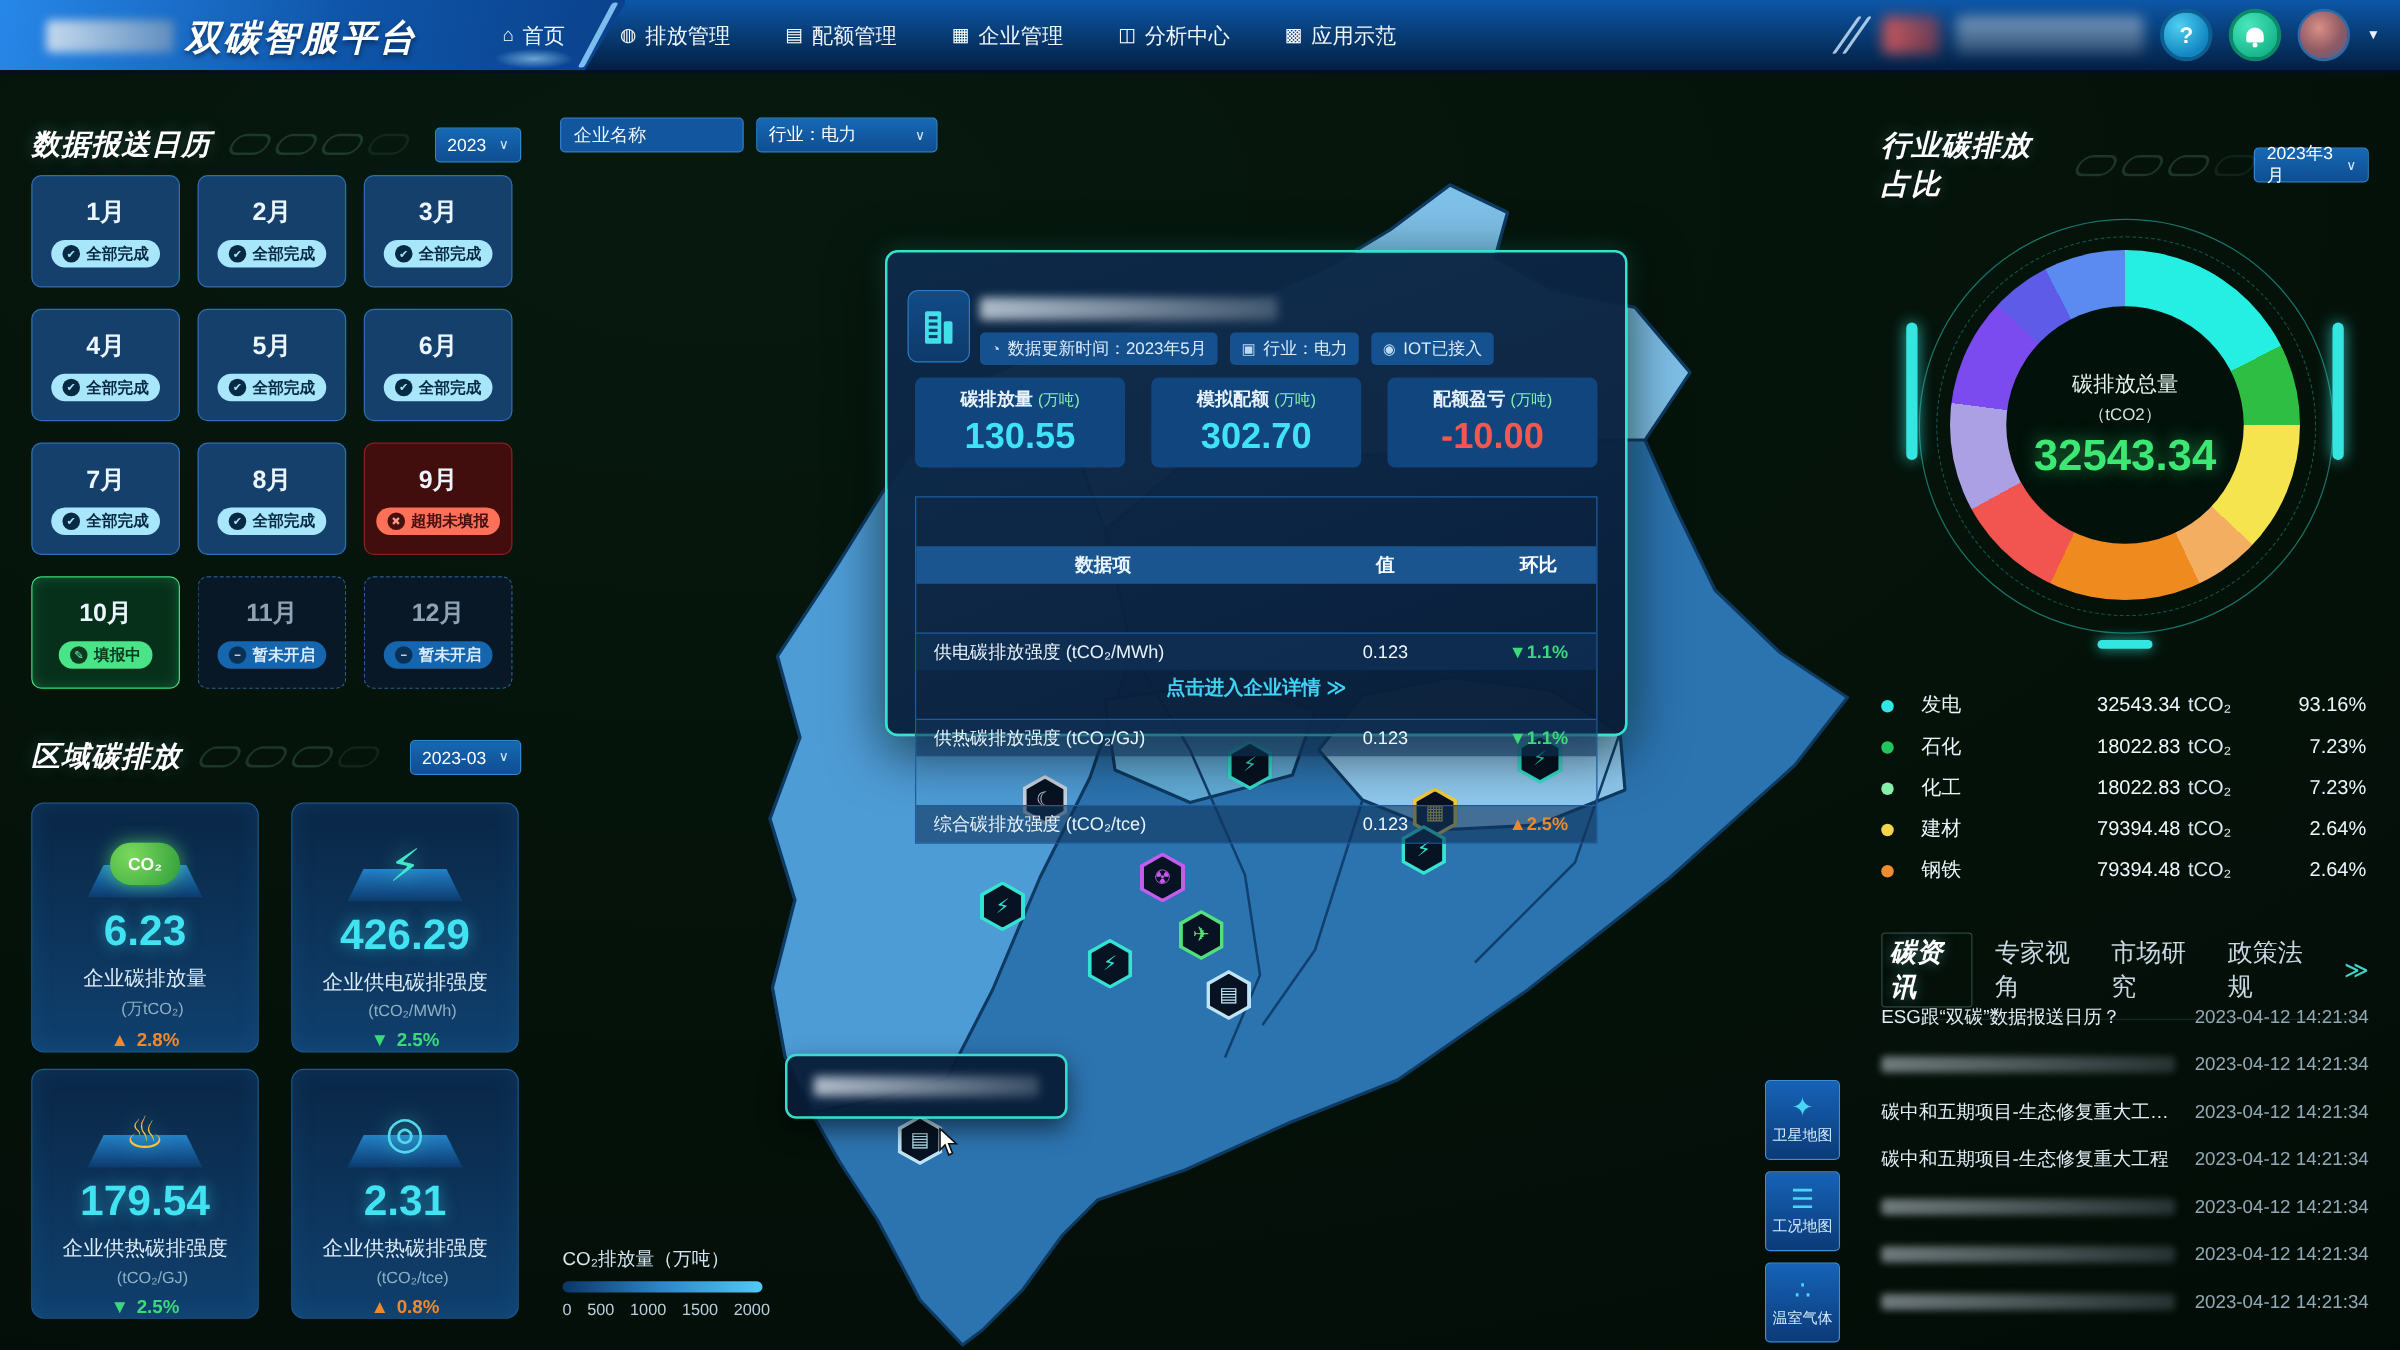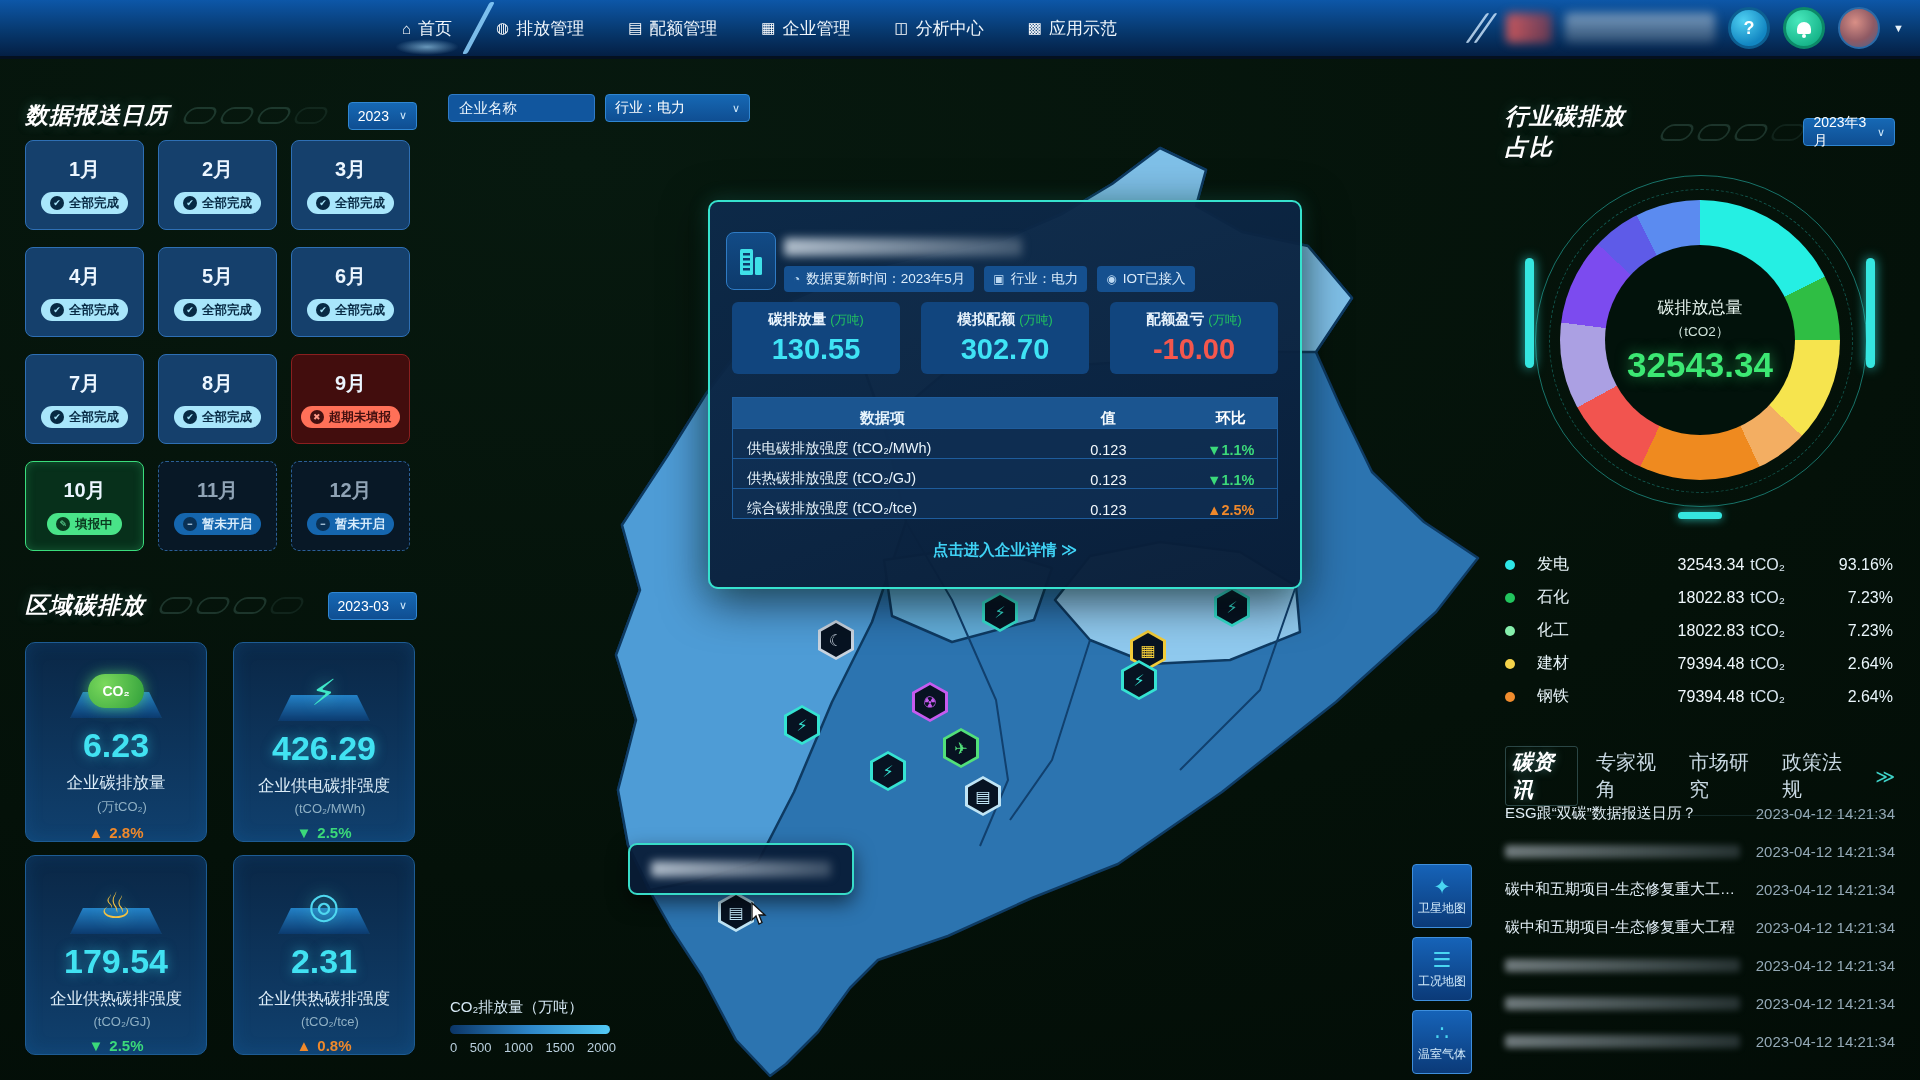--- a/index.html
+++ b/index.html
@@ -135,26 +135,26 @@
   .p-name{position:absolute;left:74px;top:36px;width:238px;height:18px;border-radius:3px;
     background:linear-gradient(90deg,rgba(215,225,235,.8),rgba(140,155,170,.4));filter:blur(4px);}
   .p-tags{position:absolute;left:74px;top:64px;display:flex;gap:10px;}
   .chip{height:26px;background:#15508f;border-radius:4px;padding:0 9px;display:flex;align-items:center;
     gap:6px;font-size:13.5px;color:#dcecfa;}
   .chip .ci{font-size:12px;color:#bcd9f2;}
   .p-stats{position:absolute;left:22px;right:22px;top:100px;display:flex;gap:21px;}
   .p-box{flex:1;height:72px;background:#11457e;border-radius:6px;display:flex;flex-direction:column;
     align-items:center;justify-content:center;gap:4px;}
   .p-box .pl{font-size:14.5px;color:#e8f3fc;font-weight:bold;}
-  .p-box .pl em{font-style:normal;font-weight:normal;font-size:12.5px;color:#22c55e;}
+  .p-box .pl em{font-style:normal;font-weight:normal;font-size:12.5px;color:#86efac;}
   .p-box .pv{font-size:29px;font-weight:bold;color:#3fe3f5;}
   .p-box .pv.red{color:#f4574d;}
   .p-table{position:absolute;left:22px;right:22px;top:195px;border:1px solid #1e5c9c;font-size:14.5px;}
-  .pt-row{display:flex;height:29px;align-items:flex-end;background:rgba(16,52,92,.6);
-    border-top:1px solid #1e5c9c;}
+  .pt-row{display:flex;height:29px;align-items:center;background:rgba(16,52,92,.6);
+    border-top:1px solid #1e5c9c;margin-top:39px;}
   .pt-row.head{background:#1b5590;height:30px;border-top:none;font-size:15px;font-weight:bold;}
   .pt-c1{width:55%;padding-left:14px;box-sizing:border-box;color:#e8f4fc;}
   .head .pt-c1{text-align:center;padding-left:0;}
   .pt-c2{width:28%;text-align:center;color:#f2f8fc;}
   .pt-c3{width:17%;text-align:center;font-weight:bold;}
   .p-link{position:absolute;left:0;right:0;top:338px;text-align:center;font-size:15.5px;
     color:#3fd2f5;font-weight:bold;cursor:pointer;}
   
   .donut-wrap{position:absolute;left:1505px;top:140px;width:390px;height:400px;z-index:6;}
   .ring1{position:absolute;left:30px;top:35px;width:330px;height:330px;border-radius:50%;
@@ -211,20 +211,24 @@
       <path fill="#62add9" d="M884,560 L980,546 L1052,568 L1034,620 L952,642 L892,616 Z"></path>
       <g fill="none" stroke="#11406e" stroke-width="2">
         <path d="M906,522 L952,600 L996,700 L1008,780 L980,846"></path>
         <path d="M1090,640 L1052,760 L1010,820"></path>
         <path d="M1296,586 L1260,690 L1180,770"></path>
       </g>
     </g>
   </svg>
 
   <div class="nav">
+    <div class="logo-area">
+      <div class="logo-blur"></div>
+      <div class="logo-text">双碳智服平台</div>
+    </div>
     <div class="logo-slash"></div>
     <div class="nav-menu">
       <div class="nav-item active">
         <span class="nicon">⌂</span>
         <span>首页</span>
       </div>
       <div class="nav-item">
         <span class="nicon">◍</span>
         <span>排放管理</span>
       </div>

